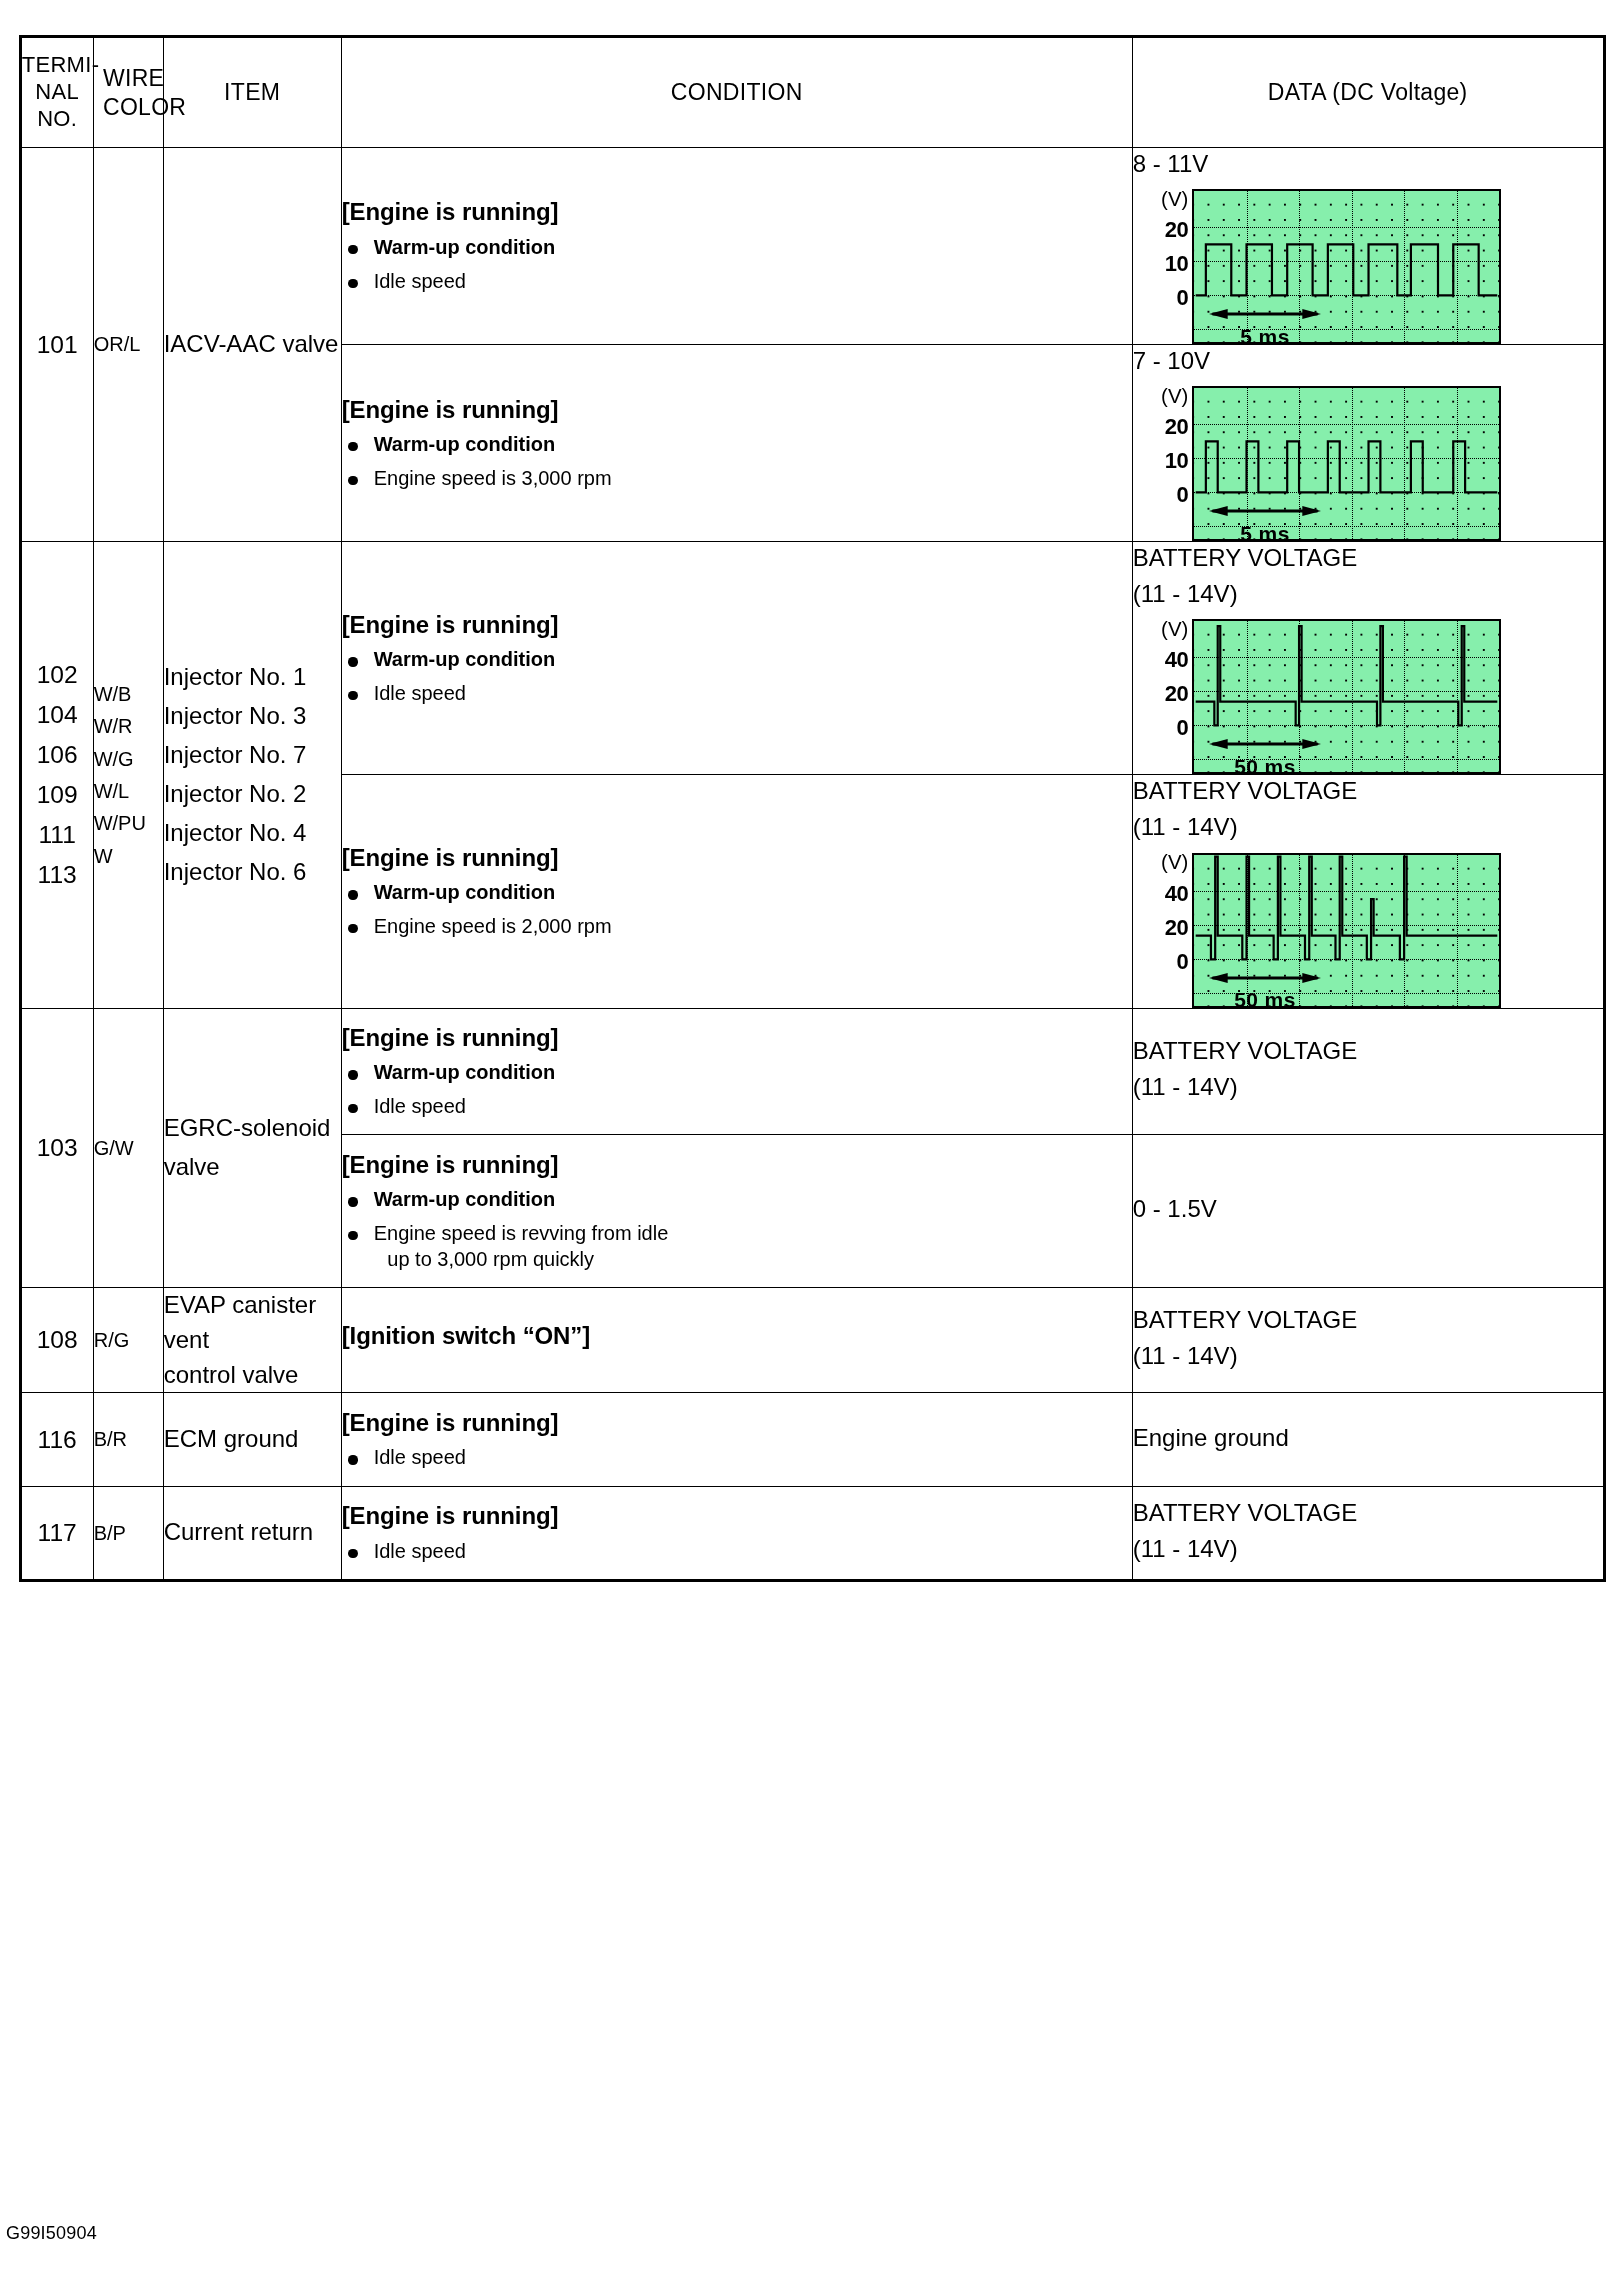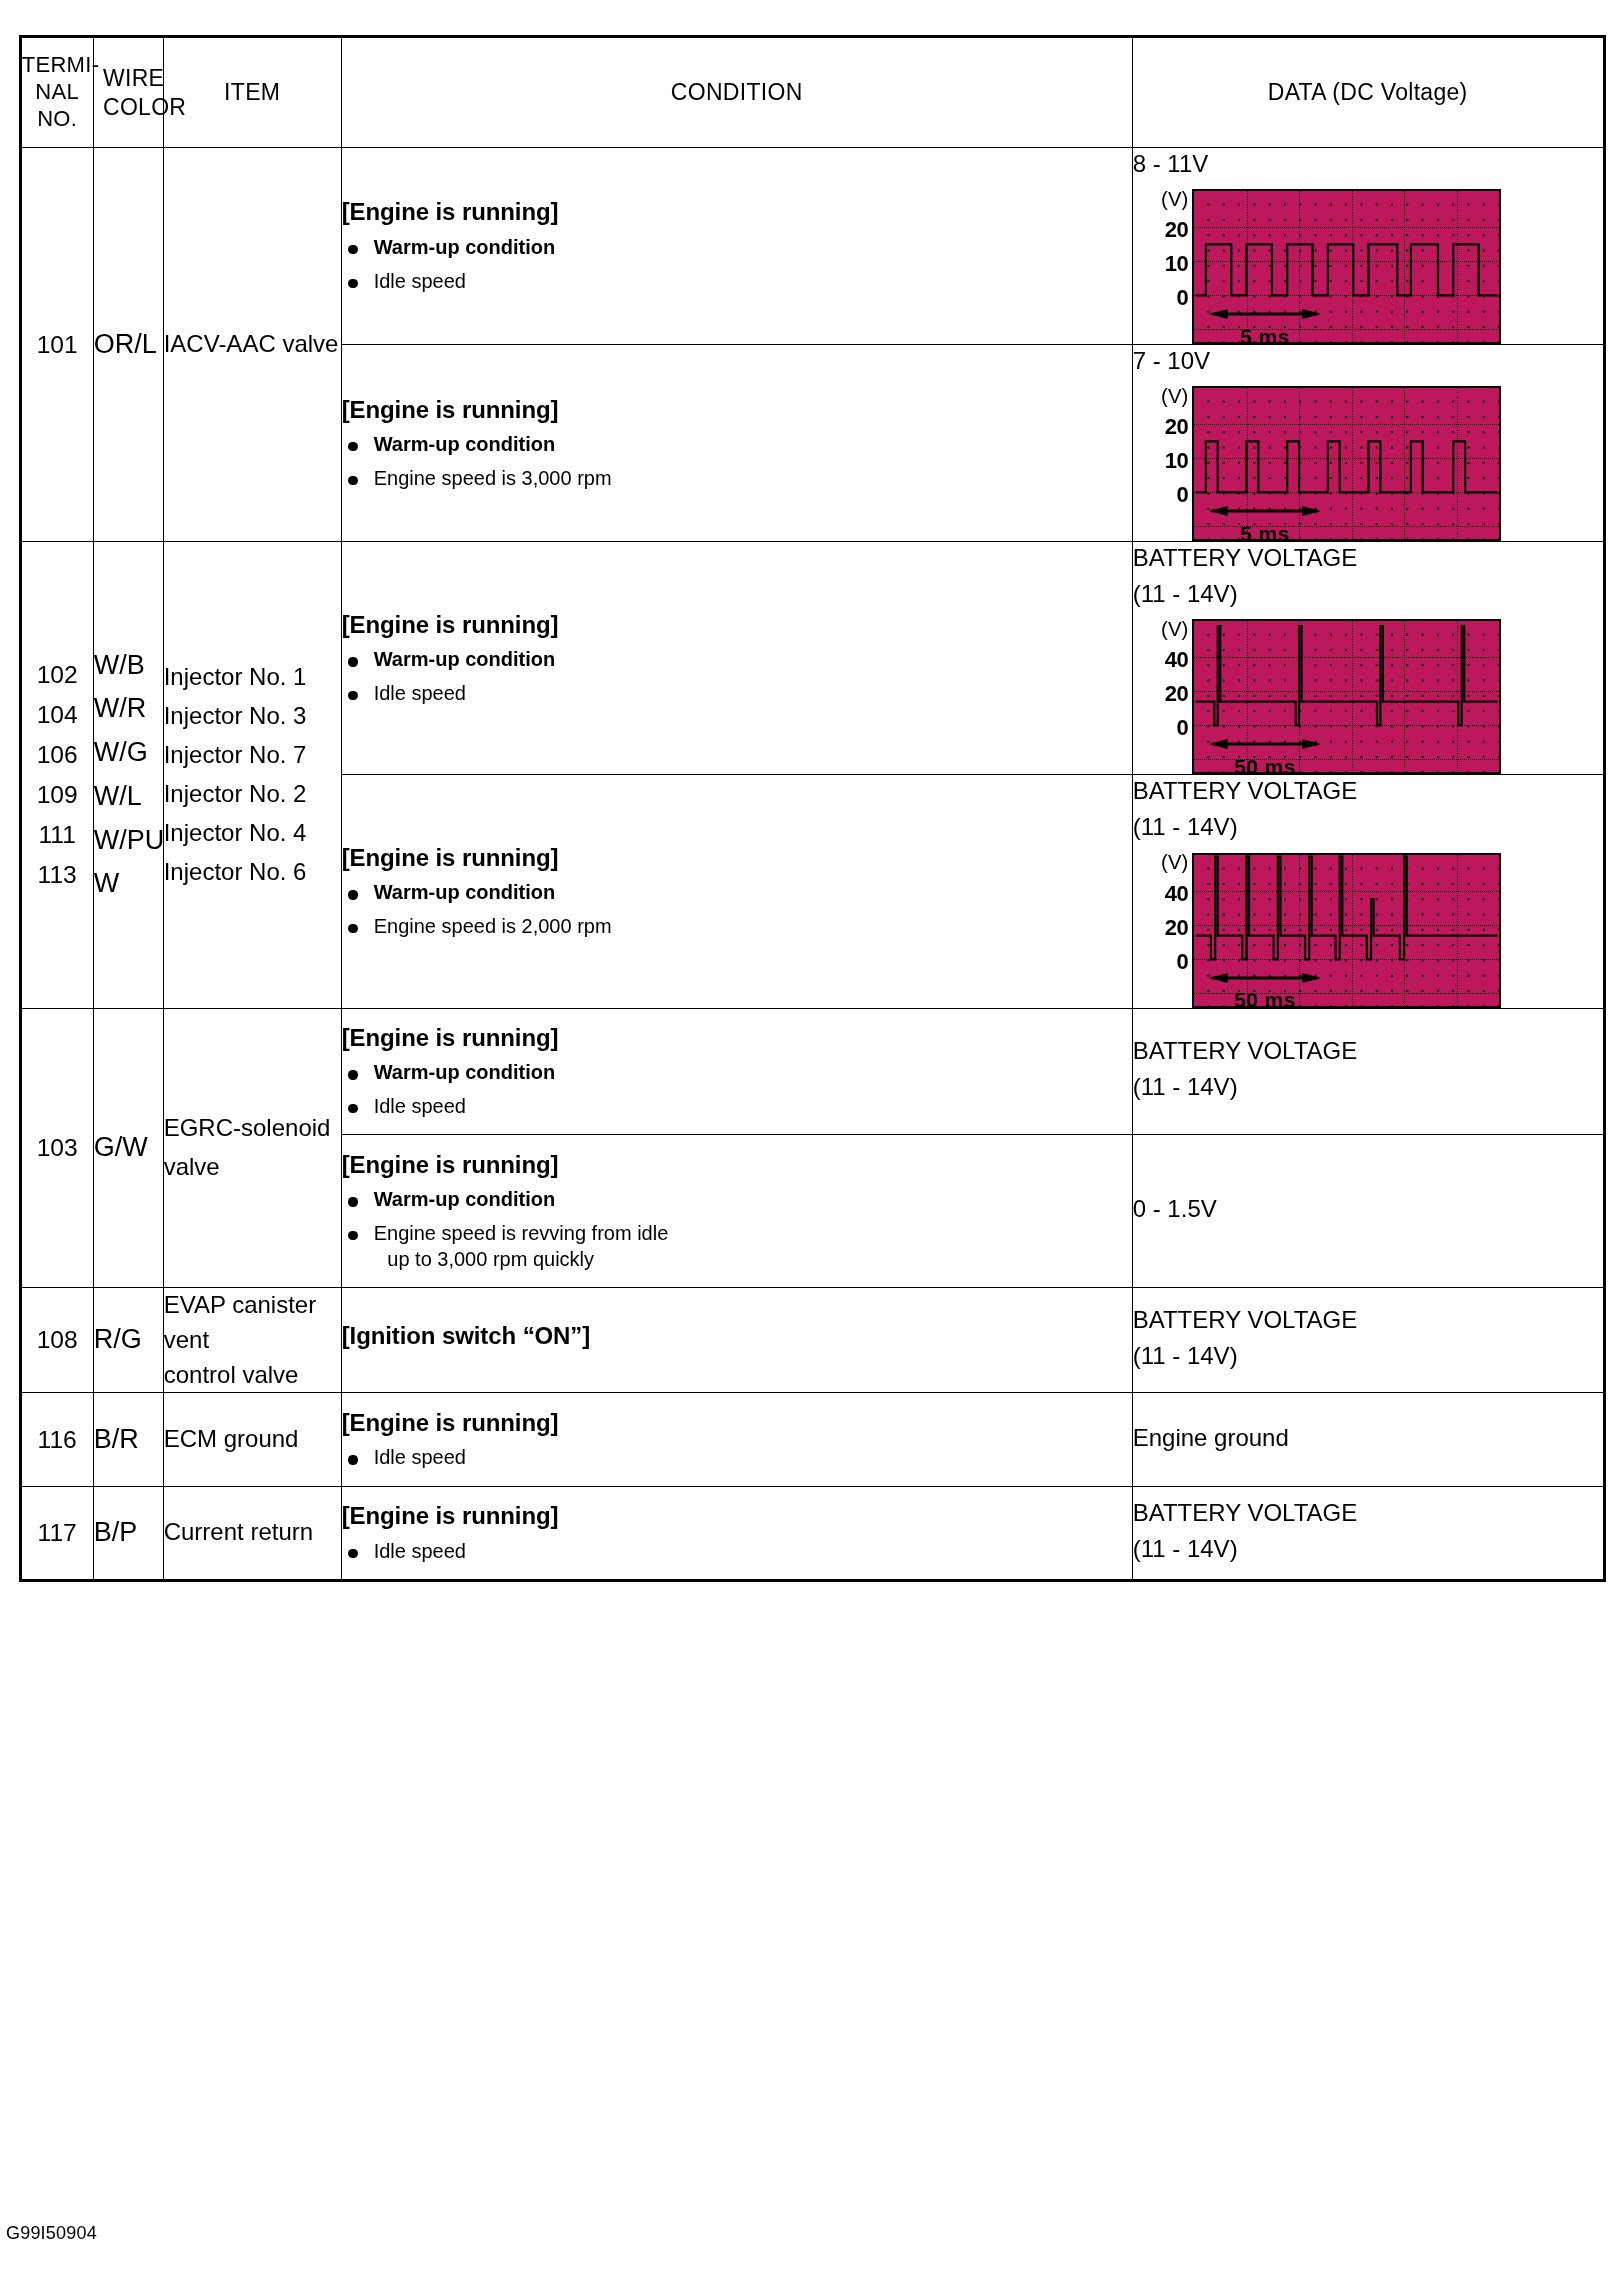--- a/index.html
+++ b/index.html
@@ -61,21 +61,21 @@
   }
   .hdr-term { font-size: 22px; }
 
   .term-no {
     text-align: center;
     font-size: 24.6px;
     line-height: 1.62;
   }
   .wire-col {
     text-align: left;
-    font-size: 27px;
+    font-size: 20px;
     line-height: 1.62;
     padding-left: 12px;
   }
   .item-col {
     text-align: left;
     font-size: 24px;
     line-height: 1.62;
     padding-left: 11px;
   }
   .item-col.multi { line-height: 1.45; }
@@ -151,21 +151,21 @@
     right: 3.4px;
     font-size: 22px;
     font-weight: bold;
     letter-spacing: -0.4px;
   }
   .scope-box {
     position: relative;
     width: 305px;
     height: 151px;
     border: 2.1px solid #000;
-    background: #be185d;
+    background: #86efac;
     overflow: hidden;
   }
   .grid-dots {
     position: absolute;
     left: 0; top: 0; right: 0; bottom: 0;
     background-image:
       radial-gradient(circle, #000 0.8px, transparent 0.8px);
     background-size: 15.3px 15.3px;
     background-position: 6.8px 6px;
   }

